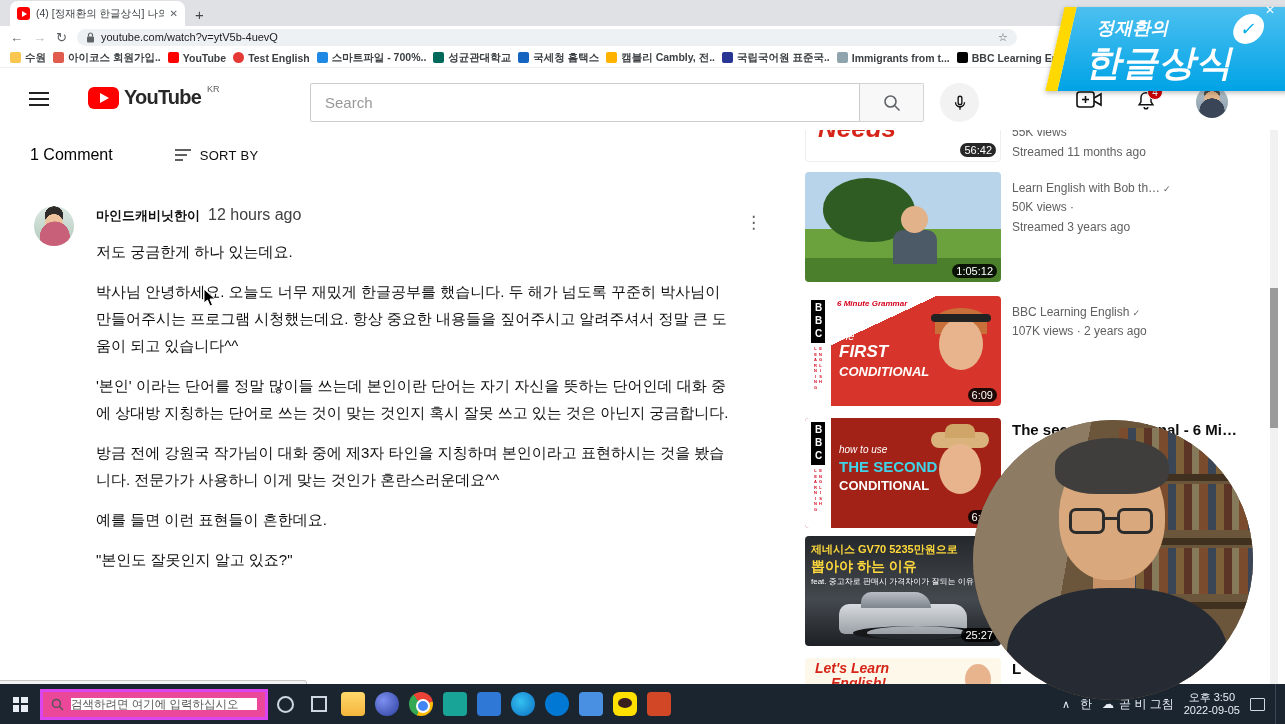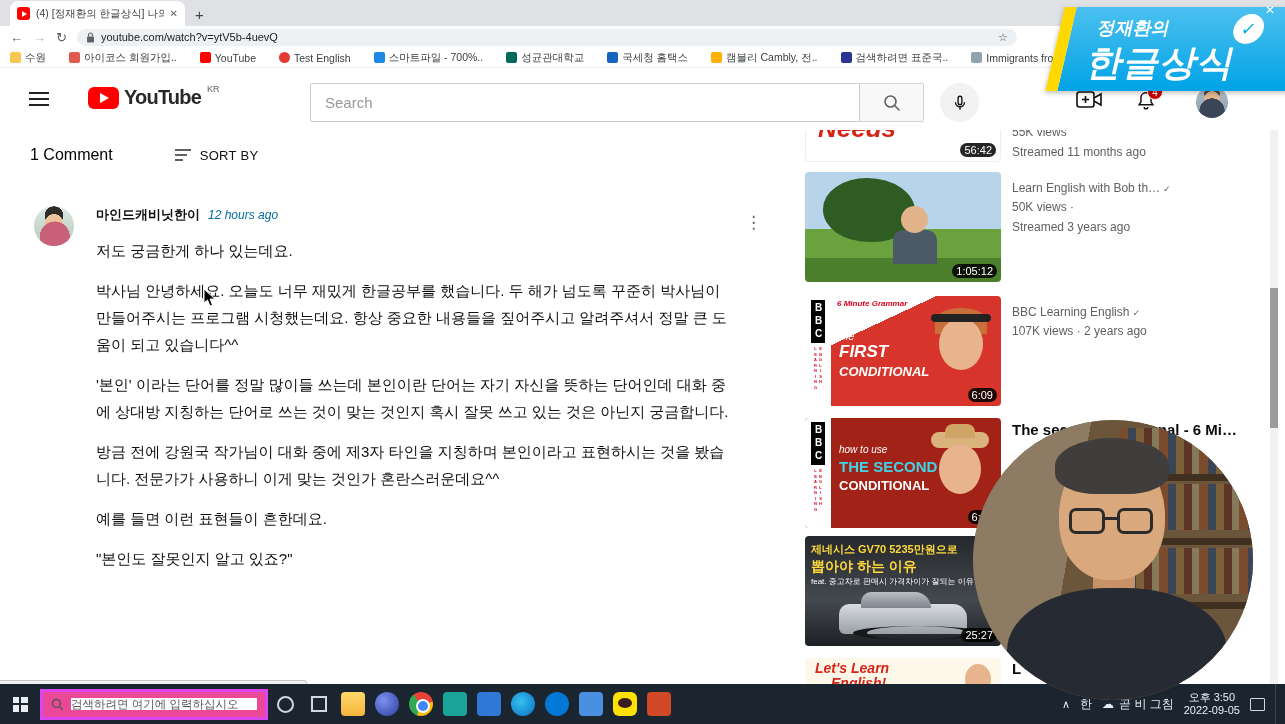--- a/index.html
+++ b/index.html
@@ -16,21 +16,21 @@
   .newtab { font-size:15px; color:#444; margin:0 0 3px 10px; }
   .win-x { position:absolute; top:3px; right:10px; color:#fff; font-size:12px; z-index:95; }
 
   .urlrow { position:absolute; left:0; top:26px; right:0; height:22px; background:#fff; z-index:30; display:flex; align-items:center; gap:10px; padding:0 10px; }
   .nav-ic { font-size:13px; color:#5f6368; }
   .nav-ic.dis { color:#b6b9be; }
   .urlfield { flex:1; max-width:940px; height:17px; background:#eef1f4; border-radius:9px; display:flex; align-items:center; gap:6px; padding:0 9px; }
   .urltext { font-size:11px; color:#202124; flex:1; white-space:nowrap; overflow:hidden; }
   .star { font-size:11px; color:#5f6368; }
 
-  .bmbar { position:absolute; left:0; top:48px; right:0; height:20px; background:#fff; z-index:30; display:flex; align-items:center; gap:23px; padding:0 10px; overflow:hidden; border-bottom:1px solid #eceef1; }
+  .bmbar { position:absolute; left:0; top:48px; right:0; height:20px; background:#fff; z-index:30; display:flex; align-items:center; gap:7px; padding:0 10px; overflow:hidden; border-bottom:1px solid #eceef1;font-weight:bold; }
   .bm { display:flex; align-items:center; gap:4px; flex:none; }
   .bml { font-size:10.5px; color:#3c4043; white-space:nowrap; }
   .bmi { width:11px; height:11px; border-radius:2px; flex:none; }
   .c0{background:#f9c74f}.c1{background:#e05a4e}.c2{background:#f00}.c3{background:#e53935;border-radius:50%}
   .c4{background:#1e88e5}.c5{background:#00695c}.c6{background:#1565c0}.c7{background:#ffb300}
   .c8{background:#283593}.c9{background:#90a4ae}.c10{background:#000}.c11{background:#000}.c12{background:#9e9e9e}
 
   
   .ythead { position:absolute; left:0; top:68px; right:0; height:62px; background:#fff; z-index:20; }
   .hamburger { position:absolute; left:29px; top:24px; width:20px; height:14px; display:flex; flex-direction:column; justify-content:space-between; }
@@ -73,21 +73,21 @@
   .sort-lb { font-size:13px; font-weight:500; color:#0f0f0f; letter-spacing:0.3px; }
   .addrow { display:flex; gap:22px; margin-left:34px; align-items:flex-start; }
   .av40 { width:40px; height:40px; flex:none; }
   .addfield { flex:1; margin-right:28px; border-bottom:1px solid #e0e0e0; padding:6px 0 10px; }
   .addfield input { border:none; outline:none; width:100%; font-size:15px; color:#0f0f0f; background:transparent; }
   .addfield input::placeholder { color:#8a8a8a; }
   .commentrow { display:flex; gap:22px; margin:42px 0 0 34px; position:relative; }
   .cbody { width:642px; }
   .cmeta { display:flex; align-items:baseline; gap:8px; }
   .cauthor { font-size:13px; font-weight:600; color:#0f0f0f; }
-  .ctime { font-size:12px; color:#0369a1;font-style:italic; }
+  .ctime { font-size:16px; color:#404040; }
   .cpara { font-size:15px; line-height:27px; color:#0f0f0f; word-break:break-all; margin-top:13px; }
   .cdots { position:absolute; right:28px; top:6px; font-size:17px; color:#606060; }
 
   
   .vid { position:absolute; left:805px; width:465px; z-index:1; }
   .thumb { position:absolute; left:0; top:0; width:196px; height:110px; border-radius:4px; overflow:hidden; background:#ddd; }
   .dur { position:absolute; right:4px; bottom:4px; background:rgba(0,0,0,.85); color:#fff; font-size:11px; font-weight:500; padding:1px 4px; border-radius:7px; }
   .vtext { position:absolute; left:207px; top:2px; width:228px; }
   .vtitle { font-size:15px; font-weight:600; line-height:20px; color:#0d0d0d; max-height:41px; overflow:hidden; }
   .vchan { font-size:12px; color:#606060; margin-top:7px; white-space:nowrap; }
@@ -263,21 +263,21 @@
     <span class="bm">
         <i class="bmi c6"></i>
         <span class="bml">국세청 홈택스</span>
       </span>
     <span class="bm">
         <i class="bmi c7"></i>
         <span class="bml">캠블리 Cambly, 전..</span>
       </span>
     <span class="bm">
         <i class="bmi c8"></i>
-        <span class="bml">검색하려면 표준국..</span>
+        <span class="bml">국립국어원 표준국..</span>
       </span>
     <span class="bm">
         <i class="bmi c9"></i>
         <span class="bml">Immigrants from t...</span>
       </span>
     <span class="bm">
         <i class="bmi c10"></i>
         <span class="bml">BBC Learning Engli...</span>
       </span>
     <span class="bm">

